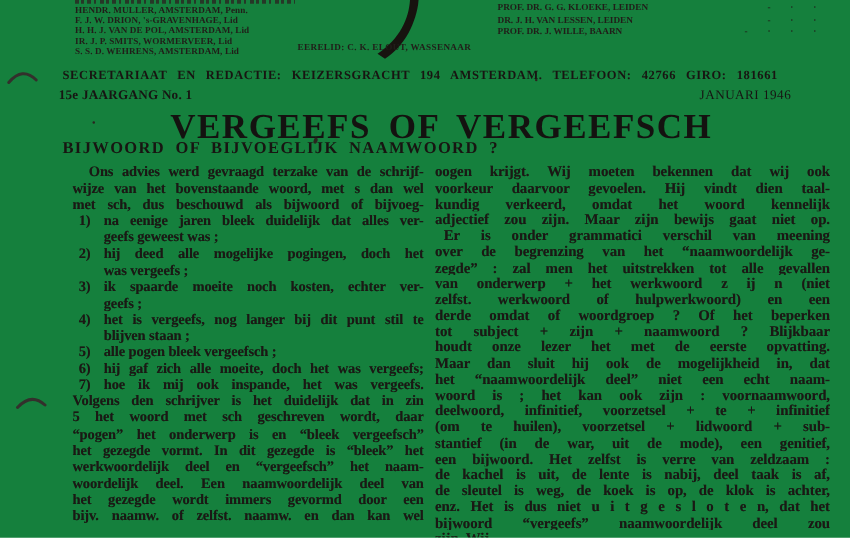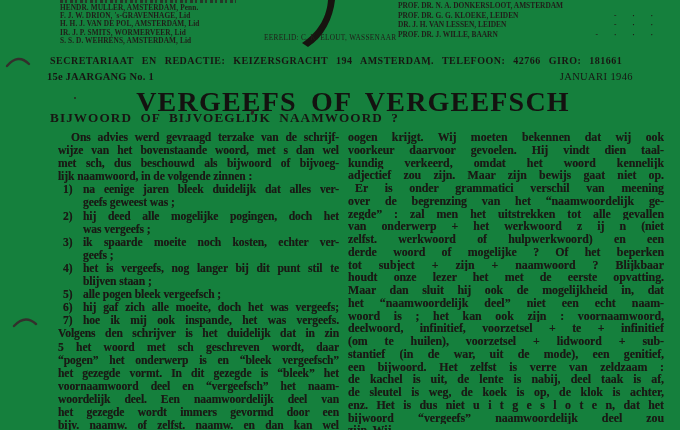--- a/index.html
+++ b/index.html
@@ -19,22 +19,22 @@
     opacity:.8;
   }
   .m-line{
     font-size:7.3px; line-height:8.2px; font-weight:700; letter-spacing:.1px;
     white-space:nowrap; color:#211d19;
   }
   .m-right{position:absolute; left:398px; top:1px; width:262px;}
   .m-row{display:flex; justify-content:space-between; align-items:baseline;
     font-size:7.4px; line-height:9.6px; font-weight:700; color:#211d19; white-space:nowrap;}
   .m-leader{letter-spacing:7px; font-weight:700;}
-  .eerelid{position:absolute; left:238px; top:33px; font-size:7.3px; font-weight:400;
-    letter-spacing:.3px; color:#211d19; white-space:nowrap;margin-left:26px;}
+  .eerelid{position:absolute; left:238px; top:33px; font-size:7.3px; font-weight:700;
+    letter-spacing:.3px; color:#211d19; white-space:nowrap;}
   .swash{position:absolute; left:299px; top:0;}
 
   
   .secretariat{
     position:absolute; left:50px; top:55px; width:606px; text-align:left;
     font-size:10px; font-weight:700; letter-spacing:.5px; word-spacing:5px;
     white-space:nowrap; color:#181512;
   }
   .volume{position:absolute; left:47px; top:71px; font-size:10.5px; font-weight:700; letter-spacing:.2px;}
   .issue-date{position:absolute; right:47px; top:71px; font-size:10.5px; font-weight:400; letter-spacing:.4px;}
@@ -87,24 +87,20 @@
   </div>
 
   <svg class="swash" width="36" height="48" viewBox="0 0 36 48">
     <path d="M29,0 C28,15 21,31 3,43 L9,47 C25,37 34,18 36,0 Z" fill="#17130f"></path>
   </svg>
 
   <div class="eerelid">EERELID: C. K. ELOUT, WASSENAAR</div>
 
   <div class="m-right" id="m-right-rows">
       <div class="m-row">
-        <span class="m-name">PROF. DR. N. A. DONKERSLOOT, AMSTERDAM</span>
-        <span class="m-leader"></span>
-      </div>
-      <div class="m-row">
         <span class="m-name">PROF. DR. G. G. KLOEKE, LEIDEN</span>
         <span class="m-leader">- · ·</span>
       </div>
       <div class="m-row">
         <span class="m-name">DR. J. H. VAN LESSEN, LEIDEN</span>
         <span class="m-leader">- · ·</span>
       </div>
       <div class="m-row">
         <span class="m-name">PROF. DR. J. WILLE, BAARN</span>
         <span class="m-leader">- · · ·</span>
@@ -116,21 +112,20 @@
   <div class="issue-date">JANUARI 1946</div>
 
   <div class="title">VERGEEFS OF VERGEEFSCH</div>
   <div class="subtitle">BIJWOORD OF BIJVOEGLIJK NAAMWOORD ?</div>
 
   <div class="col col-left">
     <div id="lc-para1">
         <div class="bline j first">Ons advies werd gevraagd terzake van de schrijf-</div>
         <div class="bline j">wijze van het bovenstaande woord, met s dan wel</div>
         <div class="bline j">met sch, dus beschouwd als bijwoord of bijvoeg-</div>
-        <div class="bline">lijk naamwoord, in de volgende zinnen :</div>
       </div>
     <div id="lc-items">
         <div class="lirow">
           <span class="linum">1)</span>
           <span class="litext j">na eenige jaren bleek duidelijk dat alles ver-</span>
         </div>
         <div class="lirow">
           <span class="linum"></span>
           <span class="litext">geefs geweest was ;</span>
         </div>
@@ -169,40 +164,40 @@
         <div class="lirow">
           <span class="linum">7)</span>
           <span class="litext j">hoe ik mij ook inspande, het was vergeefs.</span>
         </div>
       </div>
     <div id="lc-para2">
         <div class="bline j">Volgens den schrijver is het duidelijk dat in zin</div>
         <div class="bline j">5 het woord met sch geschreven wordt, daar</div>
         <div class="bline j">“pogen” het onderwerp is en “bleek vergeefsch”</div>
         <div class="bline j">het gezegde vormt. In dit gezegde is “bleek” het</div>
-        <div class="bline j">voornaamwoord deel en “vergeefsch” het naam-</div>
+        <div class="bline j">werkwoordelijk deel en “vergeefsch” het naam-</div>
         <div class="bline j">woordelijk deel. Een naamwoordelijk deel van</div>
         <div class="bline j">het gezegde wordt immers gevormd door een</div>
         <div class="bline j">bijv. naamw. of zelfst. naamw. en dan kan wel</div>
       </div>
   </div>
   <div class="col col-right">
     <div id="rc-para1">
         <div class="bline j">oogen krijgt. Wij moeten bekennen dat wij ook</div>
         <div class="bline j">voorkeur daarvoor gevoelen. Hij vindt dien taal-</div>
         <div class="bline j">kundig verkeerd, omdat het woord kennelijk</div>
         <div class="bline j">adjectief zou zijn. Maar zijn bewijs gaat niet op.</div>
       </div>
     <div id="rc-para2">
         <div class="bline j first">Er is onder grammatici verschil van meening</div>
         <div class="bline j">over de begrenzing van het “naamwoordelijk ge-</div>
         <div class="bline j">zegde” : zal men het uitstrekken tot alle gevallen</div>
         <div class="bline j">van onderwerp + het werkwoord z ij n (niet</div>
         <div class="bline j">zelfst. werkwoord of hulpwerkwoord) en een</div>
-        <div class="bline j">derde woord of mogelijke ? Of het beperken</div>
+        <div class="bline j">derde omdat of woordgroep ? Of het beperken</div>
         <div class="bline j">tot subject + zijn + naamwoord ? Blijkbaar</div>
         <div class="bline j">houdt onze lezer het met de eerste opvatting.</div>
         <div class="bline j">Maar dan sluit hij ook de mogelijkheid in, dat</div>
         <div class="bline j">het “naamwoordelijk deel” niet een echt naam-</div>
         <div class="bline j">woord is ; het kan ook zijn : voornaamwoord,</div>
         <div class="bline j">deelwoord, infinitief, voorzetsel + te + infinitief</div>
         <div class="bline j">(om te huilen), voorzetsel + lidwoord + sub-</div>
         <div class="bline j">stantief (in de war, uit de mode), een genitief,</div>
         <div class="bline j">een bijwoord. Het zelfst is verre van zeldzaam :</div>
         <div class="bline j">de kachel is uit, de lente is nabij, deel taak is af,</div>

